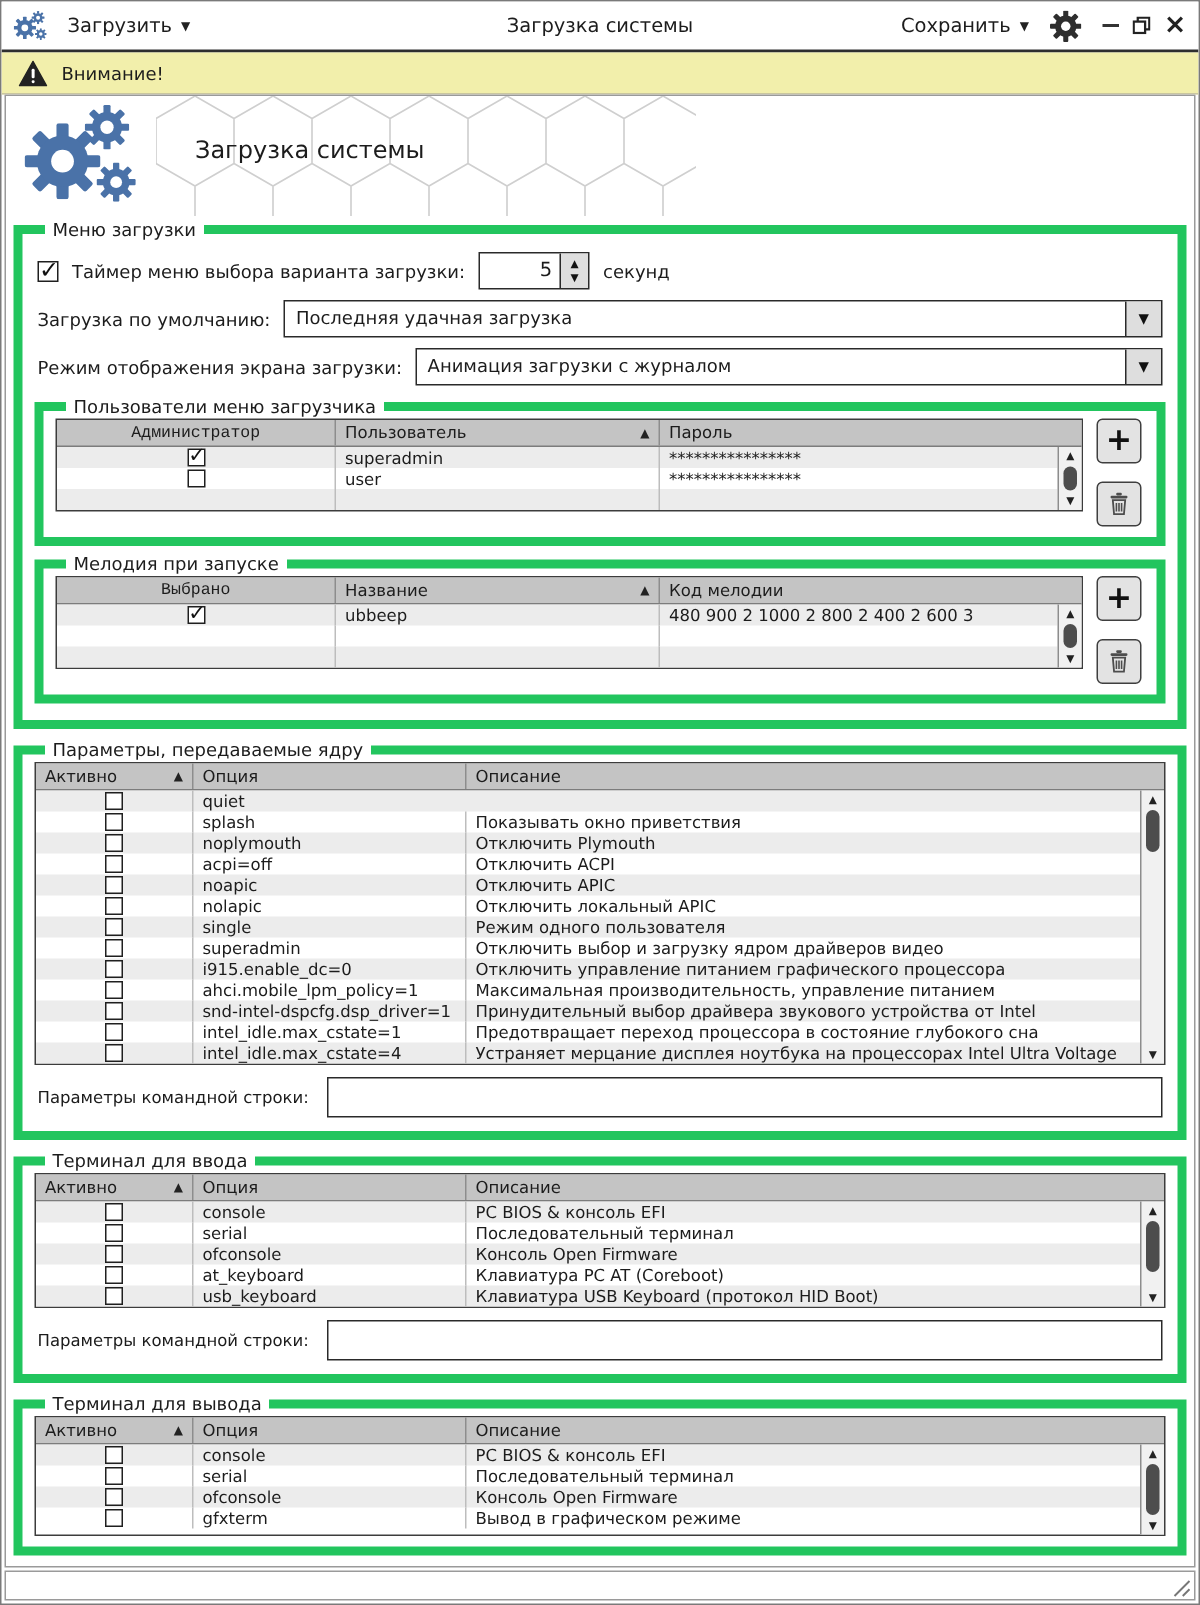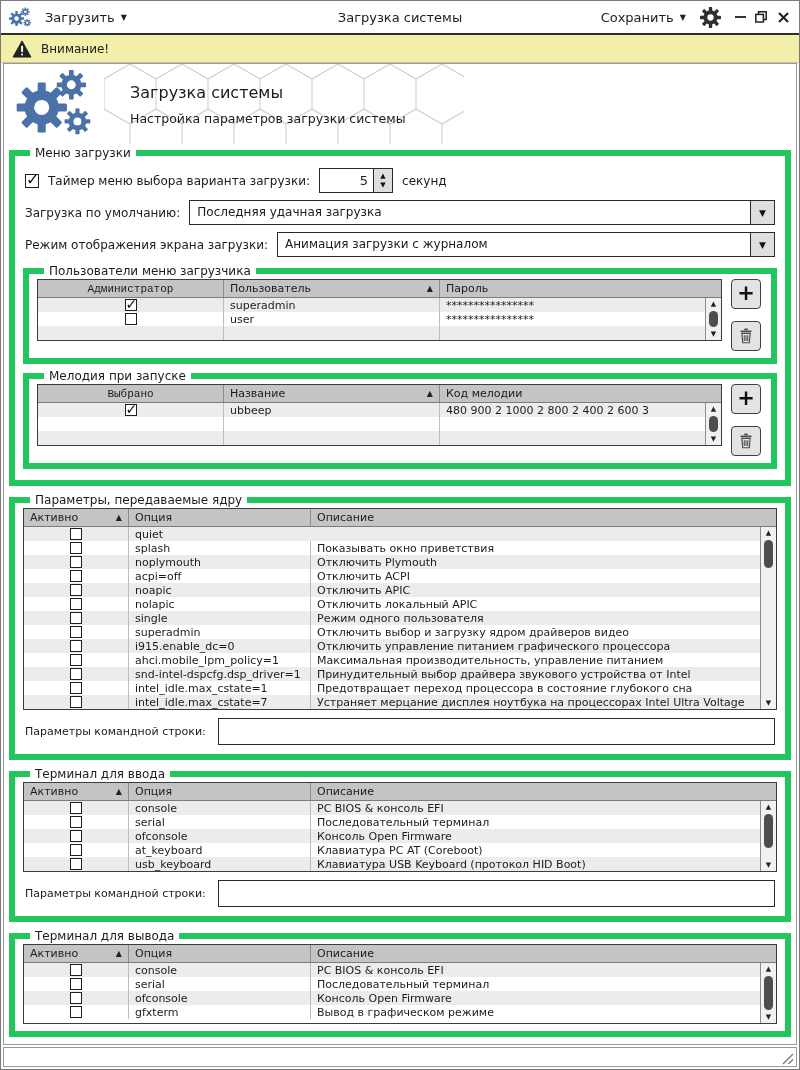--- a/index.html
+++ b/index.html
@@ -208,21 +208,20 @@
             <path d="M26 0 L52 15 L52 45 L26 60 L0 45 L0 15 Z M26 60 L26 90" fill="none" stroke="#cfcfcf" stroke-width="1.1"></path>
           </pattern>
         </defs>
         <rect width="360" height="80" fill="url(#hexp)"></rect>
       </svg>
       <svg class="logo" width="88" height="68" fill="#4a72a8">
           <use href="#gears-logo"></use>
         </svg>
       <div class="apphead-text">
         <div class="apphead-title">Загрузка системы</div>
-        <div class="apphead-sub">Настройка параметров загрузки системы</div>
       </div>
     </div>
 
     <fieldset>
       <legend>Меню загрузки</legend>
 
       <div class="form-row">
         <span class="cb checked"></span>
         <span>Таймер меню выбора варианта загрузки:</span>
         <div class="spin">
@@ -483,21 +482,21 @@
                   <span class="cb"></span>
                 </div>
                 <div class="cell col2">intel_idle.max_cstate=1</div>
                 <div class="cell">Предотвращает переход процессора в состояние глубокого сна</div>
               </div>
 
               <div class="row odd">
                 <div class="cell col1 center">
                   <span class="cb"></span>
                 </div>
-                <div class="cell col2">intel_idle.max_cstate=7</div>
+                <div class="cell col2">intel_idle.max_cstate=4</div>
                 <div class="cell">Устраняет мерцание дисплея ноутбука на процессорах Intel Ultra Voltage</div>
               </div>
             </div>
           <div class="vscroll">
             <div class="vs-arrow">▲</div>
             <div class="vs-track">
                 <div class="vs-thumb" style="height:28px"></div>
               </div>
             <div class="vs-arrow">▼</div>
           </div>

